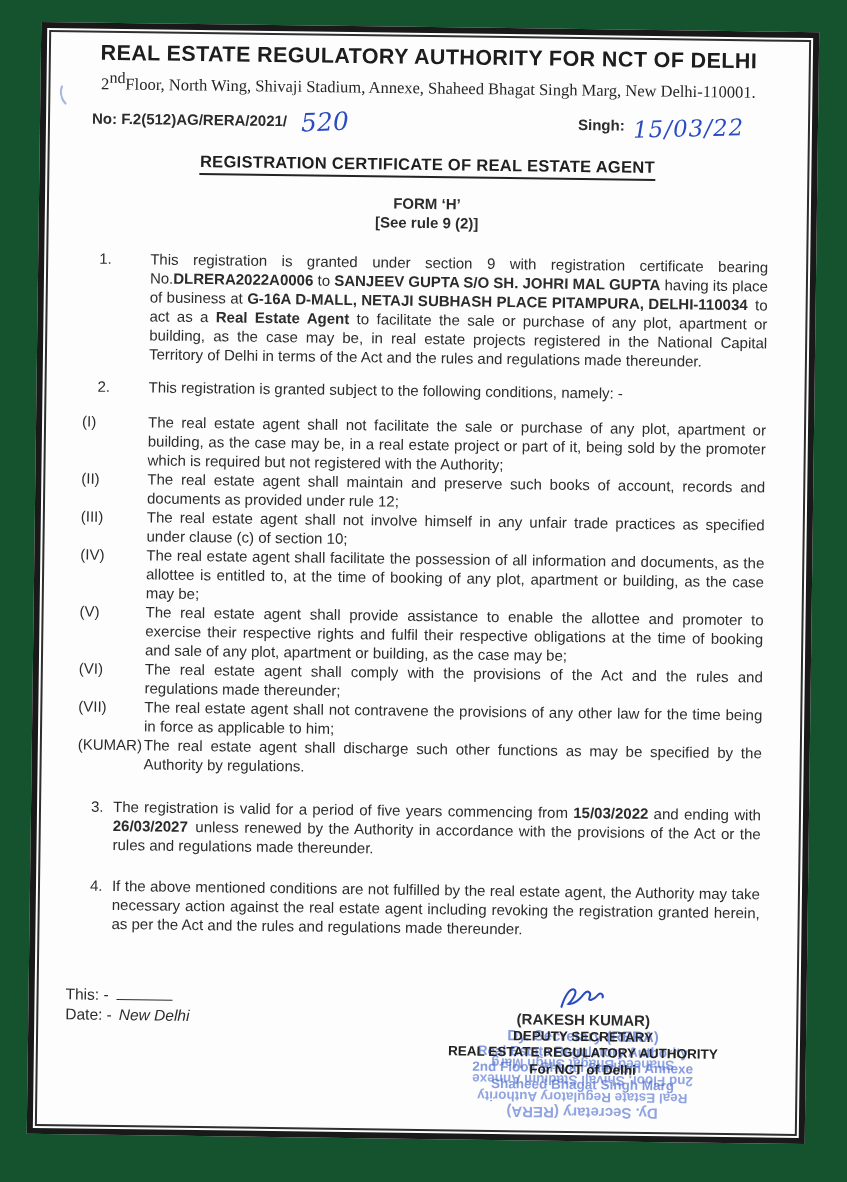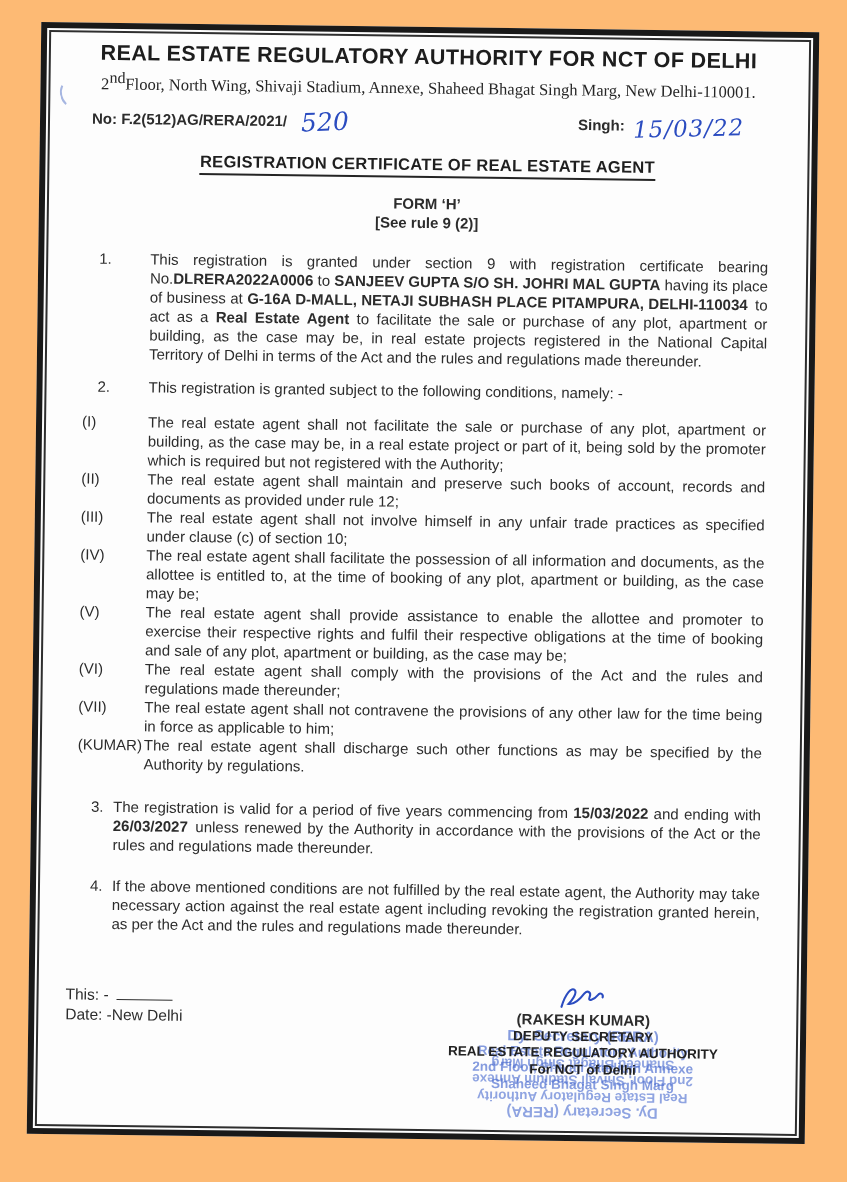--- a/index.html
+++ b/index.html
@@ -4,21 +4,21 @@
 <style>
   html,body{margin:0;padding:0;}
   body{
     width:847px;height:1182px;position:relative;overflow:hidden;
     background:#f3f4f6;
     font-family:"Liberation Sans",sans-serif;
     color:#2c2c2c;
   }
   .paper{
     position:absolute;inset:0;
-    background:#fdba74;
+    background:#14532d;
   }
   
   .certificate{
     position:absolute;left:34px;top:27px;width:778px;height:1112px;
     background:#fdfdfd;
     border:6px solid #191919;
     transform:rotate(0.75deg);
     transform-origin:50% 50%;
     box-sizing:border-box;
   }
@@ -71,21 +71,21 @@
   .cond-row{display:flex;font-size:15px;line-height:19px;}
   #para3{margin-top:24px;}
   #para4{margin-top:22px;}
   
   .footer{
     display:flex;justify-content:space-between;align-items:flex-start;
     margin-top:52px;
   }
   .dated-block{font-size:15.5px;margin-left:-9px;line-height:20px;}
   .blankline{display:inline-block;width:56px;height:13px;border-bottom:1.7px solid #2c2c2c;margin-left:8px;}
-  .place-value{}
+  .place-value{margin-left:7px;font-style:italic;}
   .sig-block{
     position:relative;width:334px;text-align:center;margin-right:8px;margin-top:-6px;
   }
   .sig-squiggle{display:block;margin:0 auto;height:26px;position:relative;z-index:2;}
   .sig-name{font-weight:700;font-size:15px;line-height:18px;position:relative;z-index:2;}
   .sig-line{font-weight:700;font-size:13.5px;line-height:16.5px;position:relative;z-index:2;color:#222;}
   
   .stamp{
     position:absolute;left:50%;width:320px;text-align:center;white-space:nowrap;
     color:var(--stamp-blue,#4d6ed0);font-weight:700;z-index:1;pointer-events:none;

